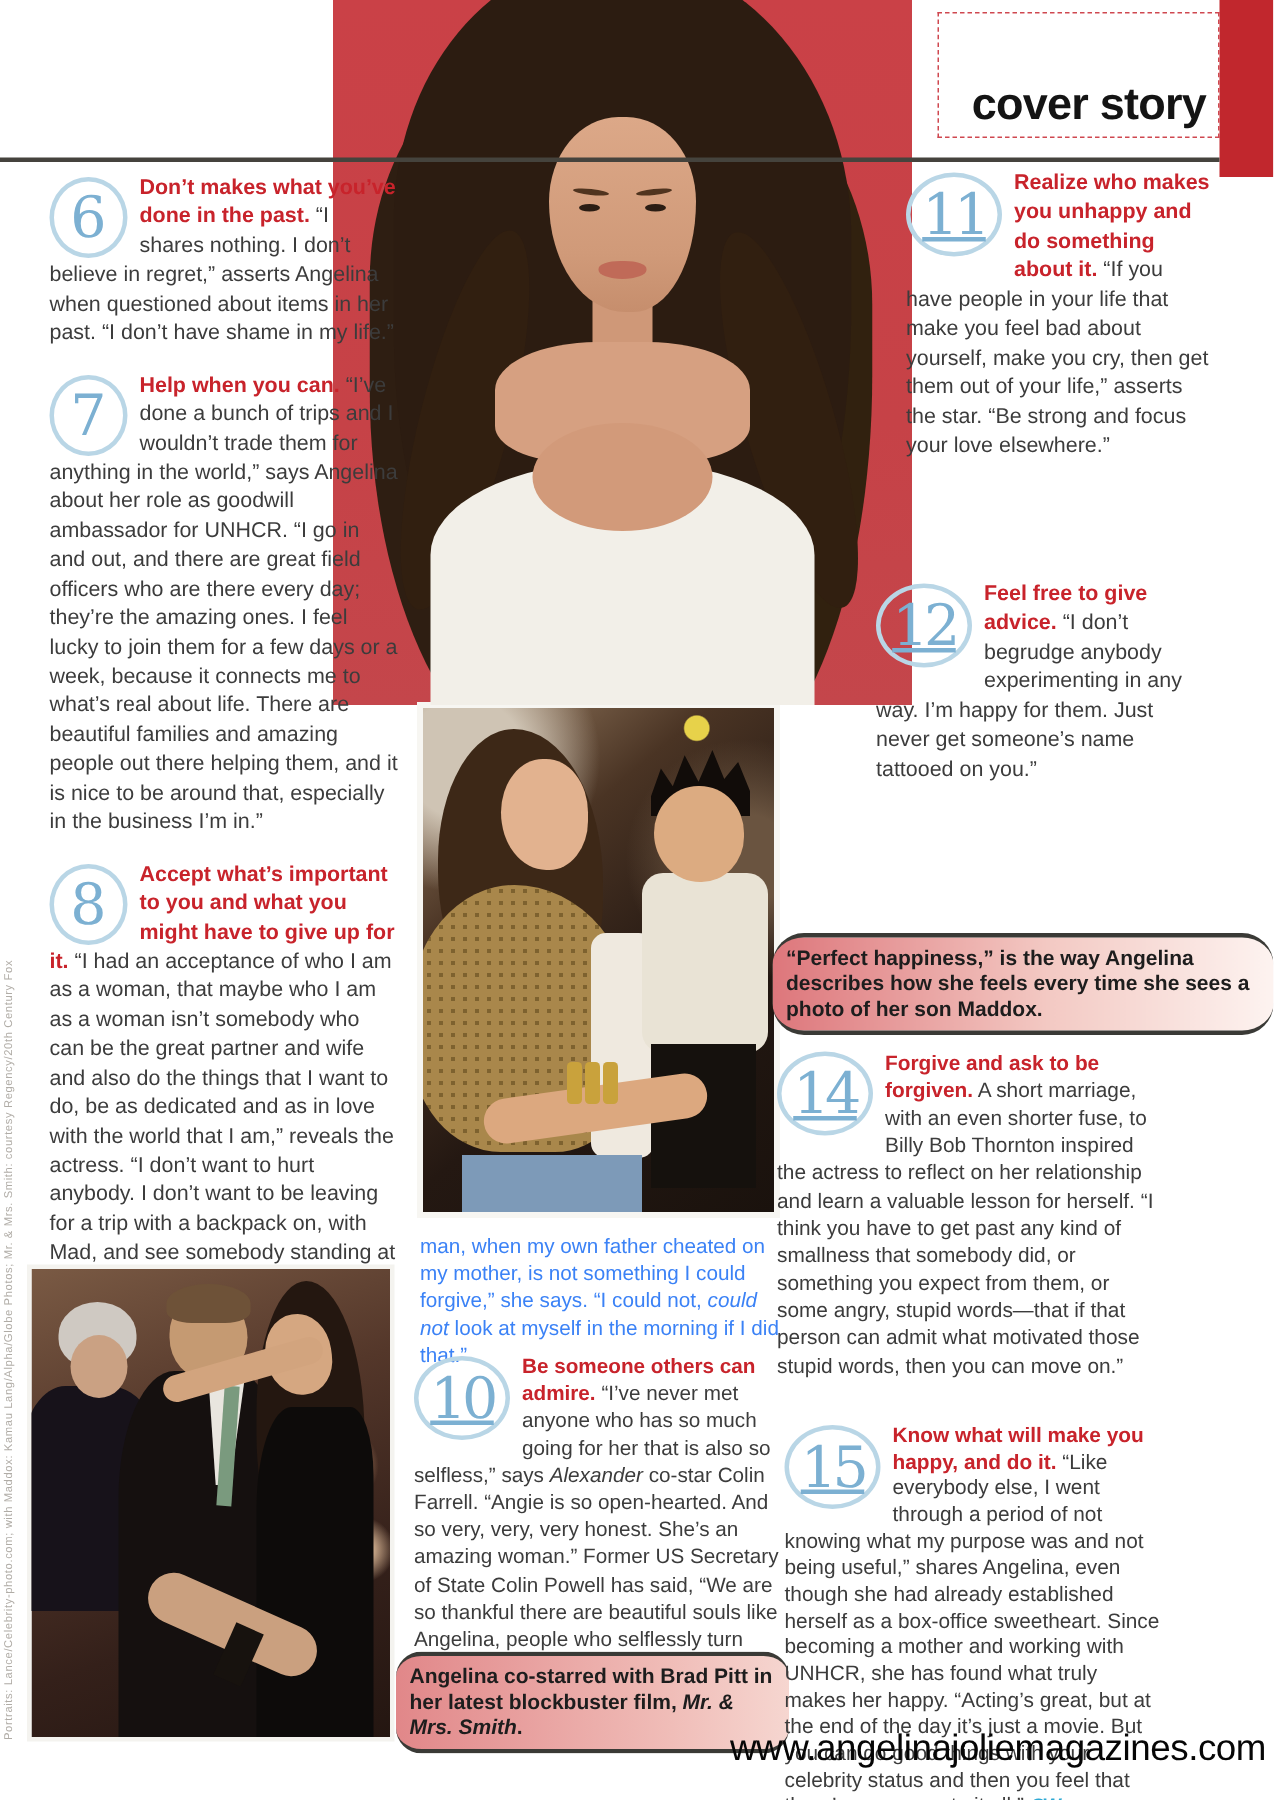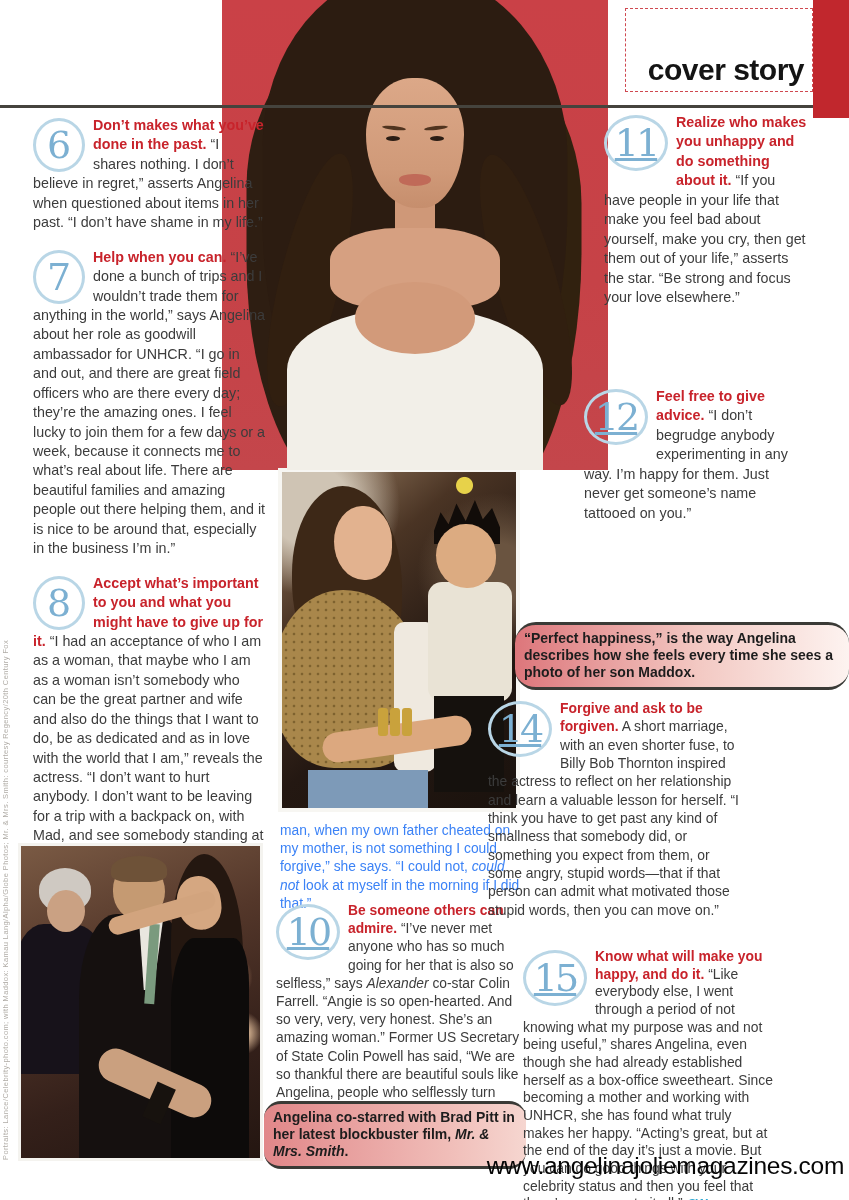--- a/index.html
+++ b/index.html
@@ -80,21 +80,21 @@
   .endmark{color:#2fa9d4;font-weight:bold;font-style:italic;font-size:13px;letter-spacing:-1px;}
 
   .t10{left:276px;top:902px;width:248px;}
   .t10 .tip-text{font-size:13.8px;line-height:1.32;}
   .cont{left:280px;top:822px;width:242px;}
   .cont p{margin:0;font-size:13.8px;line-height:1.32;color:#3b82f6;}
   .t11{left:604px;top:113px;width:204px;}
   .t12{left:584px;top:341px;width:206px;margin-top:46px;}
   .t13{left:523px;top:479px;width:310px;}
   .t13 .circ{margin-left:74px;}
-  .t14{left:488px;top:699px;width:258px;}
+  .t14{left:518px;top:699px;width:258px;}
   .t14 .tip-text,.t15 .tip-text{font-size:13.9px;line-height:1.32;}
   .t15{left:523px;top:905px;width:252px;}
   .t15 .tip-text{line-height:1.27;margin-top:43px;}
 
   
   .capbox{position:absolute;box-sizing:border-box;border-top:3px solid #3a3a36;border-bottom:3px solid #3a3a36;padding:5px 9px 6px 9px;font-weight:bold;color:#1d1d1d;font-size:14px;line-height:1.22;}
   .cap-maddox{left:515px;top:622px;width:334px;background:linear-gradient(to right,#dd767b 0%,#f3c9c3 55%,#fdf3f0 100%);border-radius:21px;}
   .cap-smith{left:264px;top:1101px;width:262px;background:linear-gradient(to right,#e18789 0%,#f0bdb8 70%,#f6d6d0 100%);border-radius:17px;}
 
   

